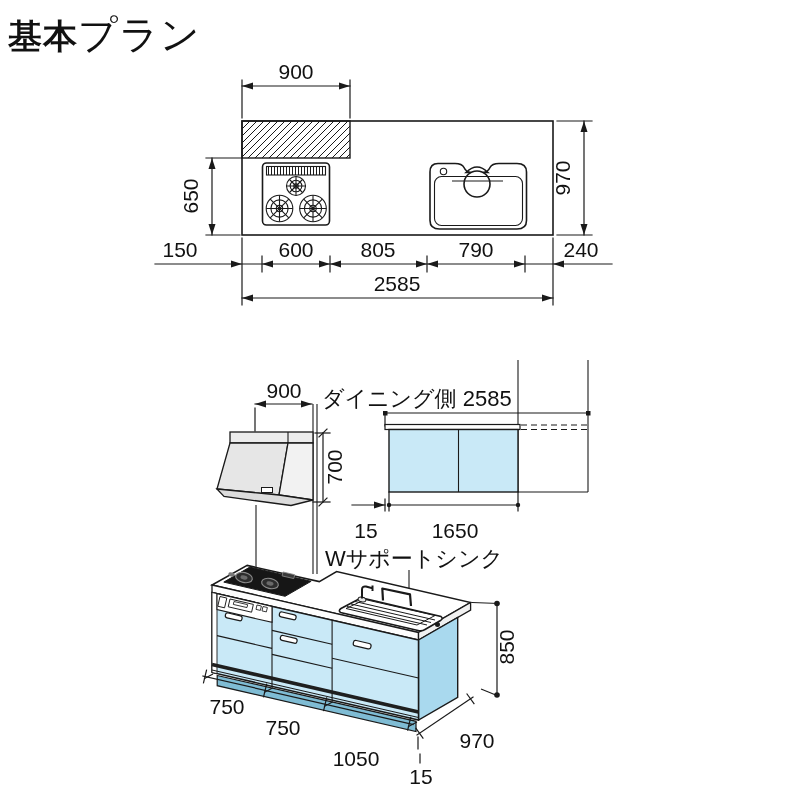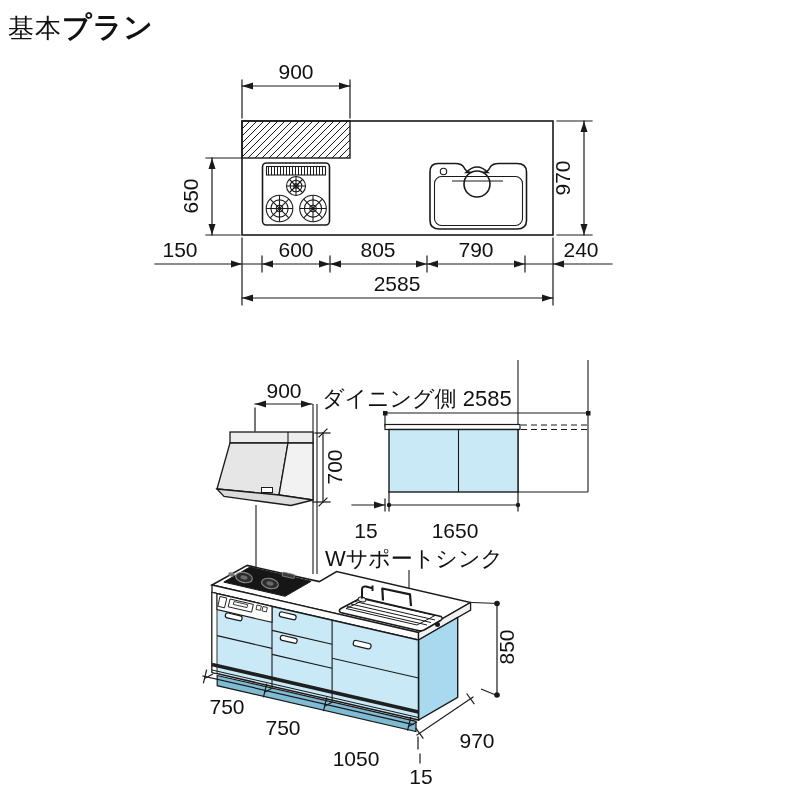--- a/index.html
+++ b/index.html
@@ -1,20 +1,20 @@
 <!DOCTYPE html>
 <html><head>
 <meta charset="utf-8">
 <style>
   html,body{margin:0;padding:0;background:#ffffff;}
   body{width:800px;height:800px;position:relative;font-family:"Liberation Sans","DejaVu Sans",sans-serif;}
   #stage{position:absolute;left:0;top:0;width:800px;height:800px;}
   .title{position:absolute;left:8px;top:8px;color:#111;white-space:nowrap;}
-  .title .main{font-size:26px;font-weight:normal;letter-spacing:1px;}
-  .title .sub{font-size:29px;font-weight:700;letter-spacing:1px;}
+  .title .main{font-size:34px;font-weight:bold;letter-spacing:1px;}
+  .title .sub{font-size:39px;font-weight:400;letter-spacing:1px;}
   svg{position:absolute;left:0;top:0;}
   .ln{stroke:#1a1a1a;stroke-width:1.6;fill:none;stroke-linecap:square;}
   .ln-thin{stroke:#1a1a1a;stroke-width:1.1;fill:none;}
   .dim{stroke:#1a1a1a;stroke-width:1.2;fill:none;stroke-linecap:square;}
   .arr{fill:#1a1a1a;stroke:none;}
   .dot{fill:#1a1a1a;stroke:none;}
   text{fill:#111;font-family:"Liberation Sans","DejaVu Sans",sans-serif;}
   .dtxt{font-size:21px;}
   .dtxt-j{font-size:22px;}
 </style>

